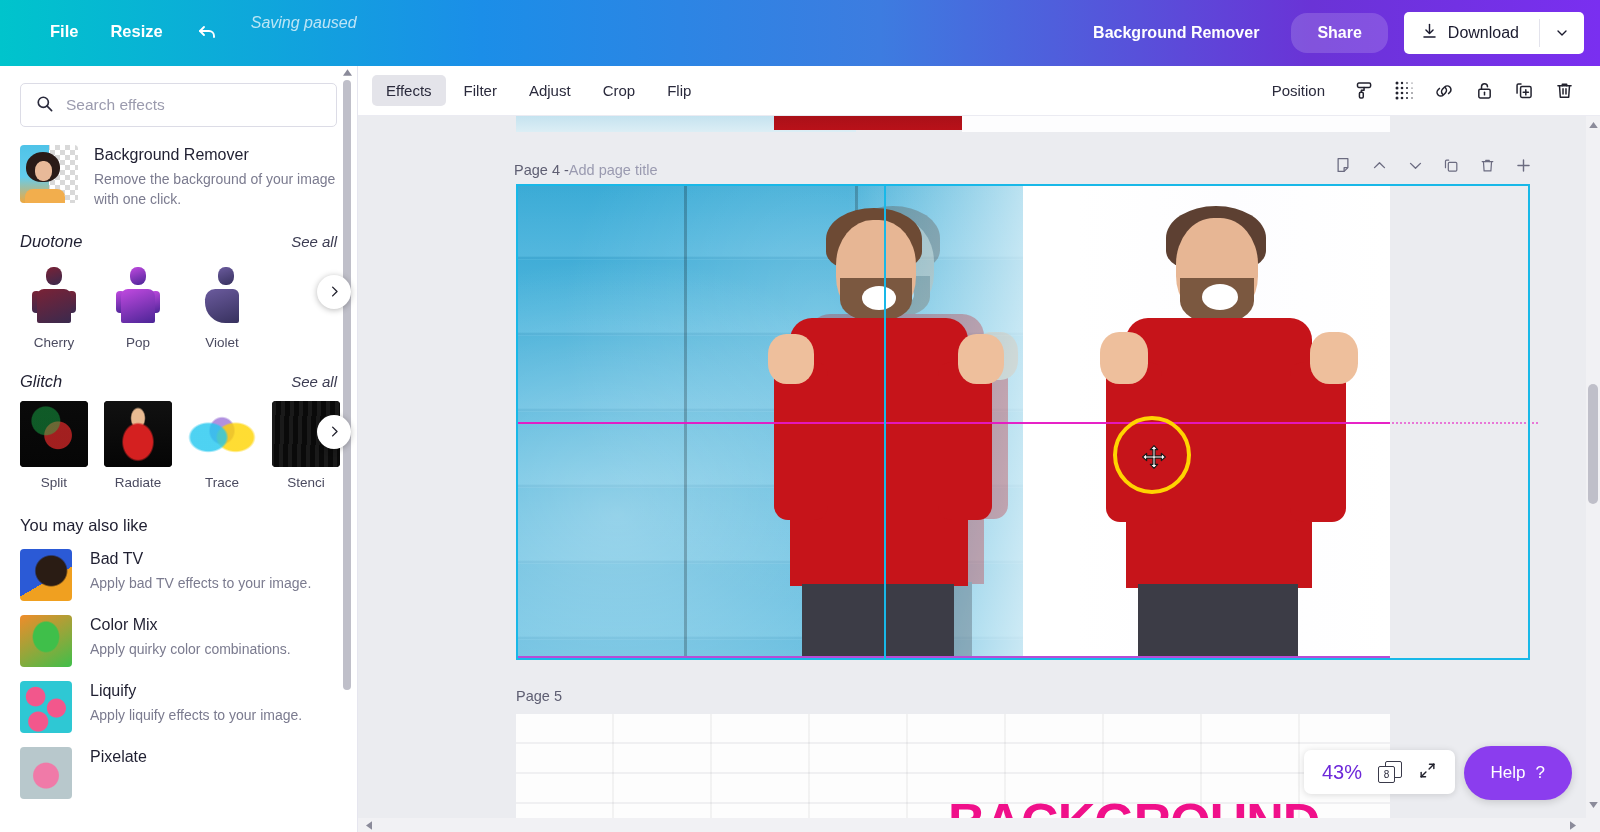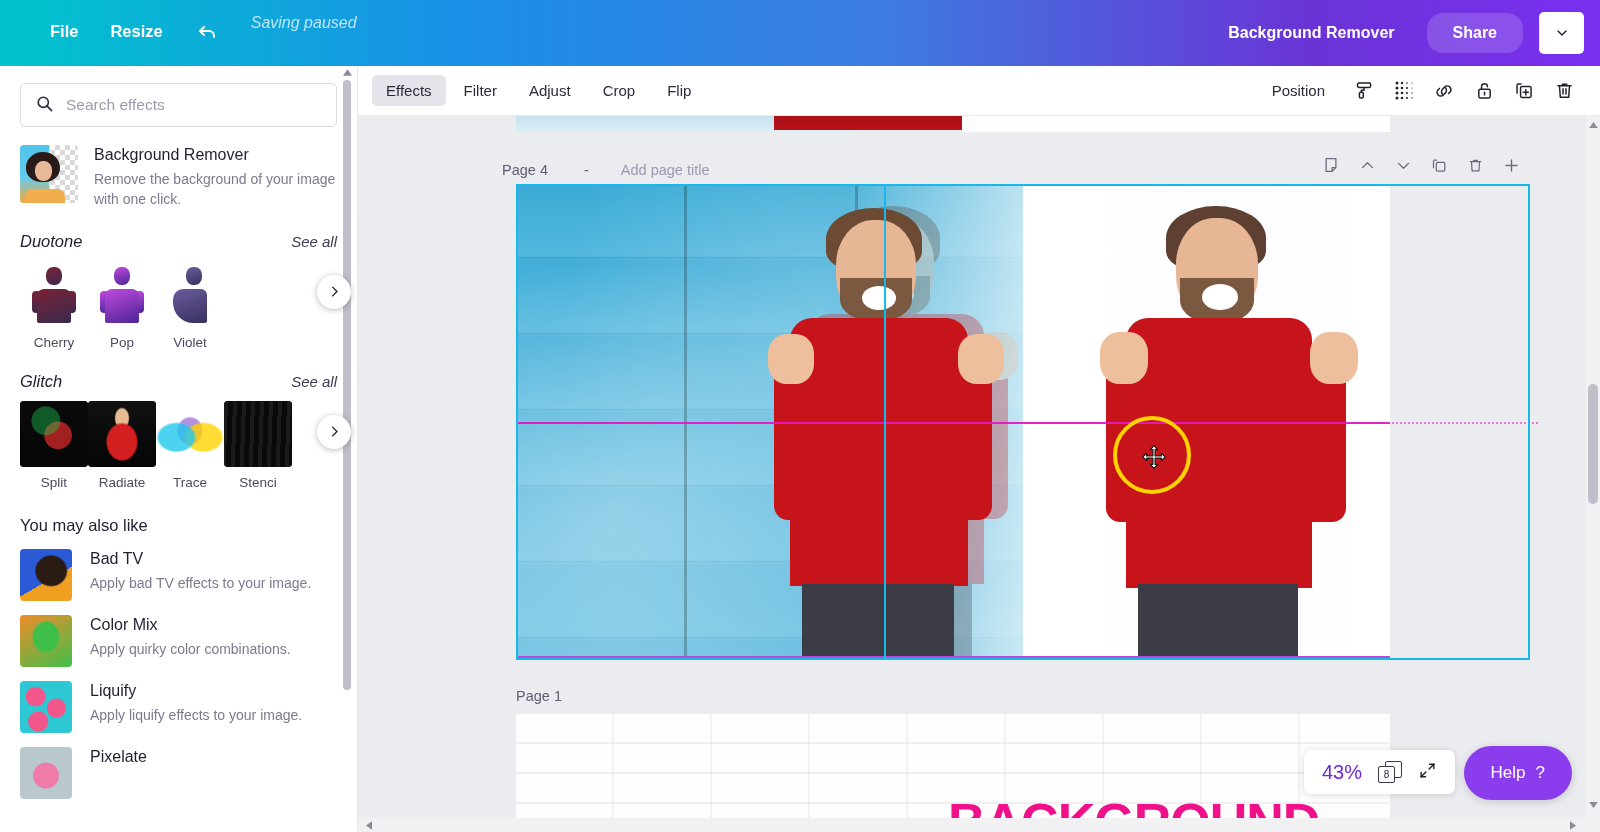--- a/index.html
+++ b/index.html
@@ -95,21 +95,21 @@
   .bgr-title { font-size:16px; color:#1f1f31; line-height:1.25; }
   .bgr-desc { font-size:14px; color:#7b7b8f; line-height:1.45; margin-top:4px; }
 
   .sect-head {
     display:flex; align-items:baseline; justify-content:space-between;
     padding: 0 20px; margin-top: 22px; font-style: italic;
   }
   .sect-title { font-size:16.5px; color:#1f1f31; font-weight:normal; }
   .sect-seeall { font-size:15px; color:#3c3c52; cursor:pointer; }
 
-  .fx-row { position:relative; padding: 10px 20px 0 20px; display:flex; }
+  .fx-row { position:relative; padding: 10px 20px 0 20px; display:flex; gap: 16px; }
   .fx-item { width:68px; }
   .fx-tile { width:68px; height:66px; border-radius:4px; overflow:hidden; position:relative; cursor:pointer; }
   .fx-label { font-size:13.5px; color:#4b4b60; text-align:center; margin-top:8px; white-space:nowrap; overflow:hidden; }
   .fx-arrow {
     position:absolute; right:6px; top:24px; width:34px; height:34px; border-radius:50%;
     background:#fff; box-shadow:0 1px 6px rgba(0,0,0,0.28);
     display:flex; align-items:center; justify-content:center; cursor:pointer; z-index:4;
   }
 
   
@@ -167,22 +167,22 @@
 
   
   .canvasarea {
     position:absolute; left:358px; top:116px; width:1242px; height:716px;
     background:#ebecf0; overflow:hidden;
   }
   .page-strip-top {
     position:absolute; left:158px; top:-4px; width:874px; height:20px; overflow:hidden;
   }
   .page-head {
-    position:absolute; left:144px; top:42px; width:1020px; height:24px;
-    display:flex; align-items:center;gap:32px;
+    position:absolute; left:156px; top:42px; width:1020px; height:24px;
+    display:flex; align-items:center;
   }
   .ph-label { font-size:14.5px; color:#5e5e72; }
   .ph-sub { font-size:14.5px; color:#9a9ab0; cursor:pointer; }
   .ph-tools { position:absolute; right:0; top:-4px; display:flex; align-items:center; gap:14px; }
   .ph-ic { width:22px;height:22px; display:flex;align-items:center;justify-content:center; cursor:pointer; }
 
   .page4 {
     position:absolute; left:158px; top:68px; width:874px; height:474px;
     background:#fff; overflow:hidden;
   }
@@ -305,20 +305,30 @@
             <path d="M4 10 h9 a5 5 0 0 1 5 5 v1"></path>
         </svg>
       </div>
       <div class="tb-saving">Saving paused</div>
     </div>
     <div class="tb-spacer"></div>
     <div class="tb-right">
       <div class="bg-remover">Background Remover</div>
       <div class="share-btn">Share</div>
       <div class="dl-group">
+        <div class="dl-main">
+          <span>
+            <svg width="19" height="19" viewBox="0 0 24 24" fill="none" stroke="#1a1a2e" stroke-width="1.8" stroke-linecap="round" stroke-linejoin="round">
+              <path d="M12 3v11"></path>
+                <path d="M7.5 10 12 14.5 16.5 10"></path>
+                <path d="M5 19h14"></path>
+            </svg>
+          </span>
+          <span>Download</span>
+        </div>
         <div class="dl-sep"></div>
         <div class="dl-caret">
           <svg width="16" height="16" viewBox="0 0 24 24" fill="none" stroke="#1a1a2e" stroke-width="2" stroke-linecap="round" stroke-linejoin="round">
               <path d="M6 9l6 6 6-6"></path>
             </svg>
         </div>
       </div>
     </div>
   </div>
 
@@ -642,21 +652,21 @@
     <div class="sel-box" style="left:158px; top:68px; width:1014px; height:476px;"></div>
     <div class="dashed-guide" style="left:1034px; top:306px; width:146px;"></div>
 
     <div class="cursor-ring" style="left:755px; top:300px;"></div>
     <div class="move-cursor" style="left:783px; top:328px;">
       <svg width="26" height="26" viewBox="0 0 24 24">
         <path d="M12 1.5 L15.4 5.2 H13 V11 H18.8 V8.6 L22.5 12 L18.8 15.4 V13 H13 V18.8 H15.4 L12 22.5 L8.6 18.8 H11 V13 H5.2 V15.4 L1.5 12 L5.2 8.6 V11 H11 V5.2 H8.6 Z" fill="#ffffff" stroke="#1a1a1a" stroke-width="1.1" stroke-linejoin="round"></path>
       </svg>
     </div>
 
-    <div class="page5-head">Page 1</div>
+    <div class="page5-head">Page 5</div>
     <div class="page5">
       <div class="whitewall"></div>
       <div class="blondhead"></div>
       <div class="bgtext">BACKGROUND</div>
     </div>
 
     <div class="cv-scroll-v">
       <div class="arr-up">
         <svg width="9" height="6" viewBox="0 0 10 7">
             <path d="M5 0 L10 7 L0 7 Z" fill="#8b8b9a"></path>

